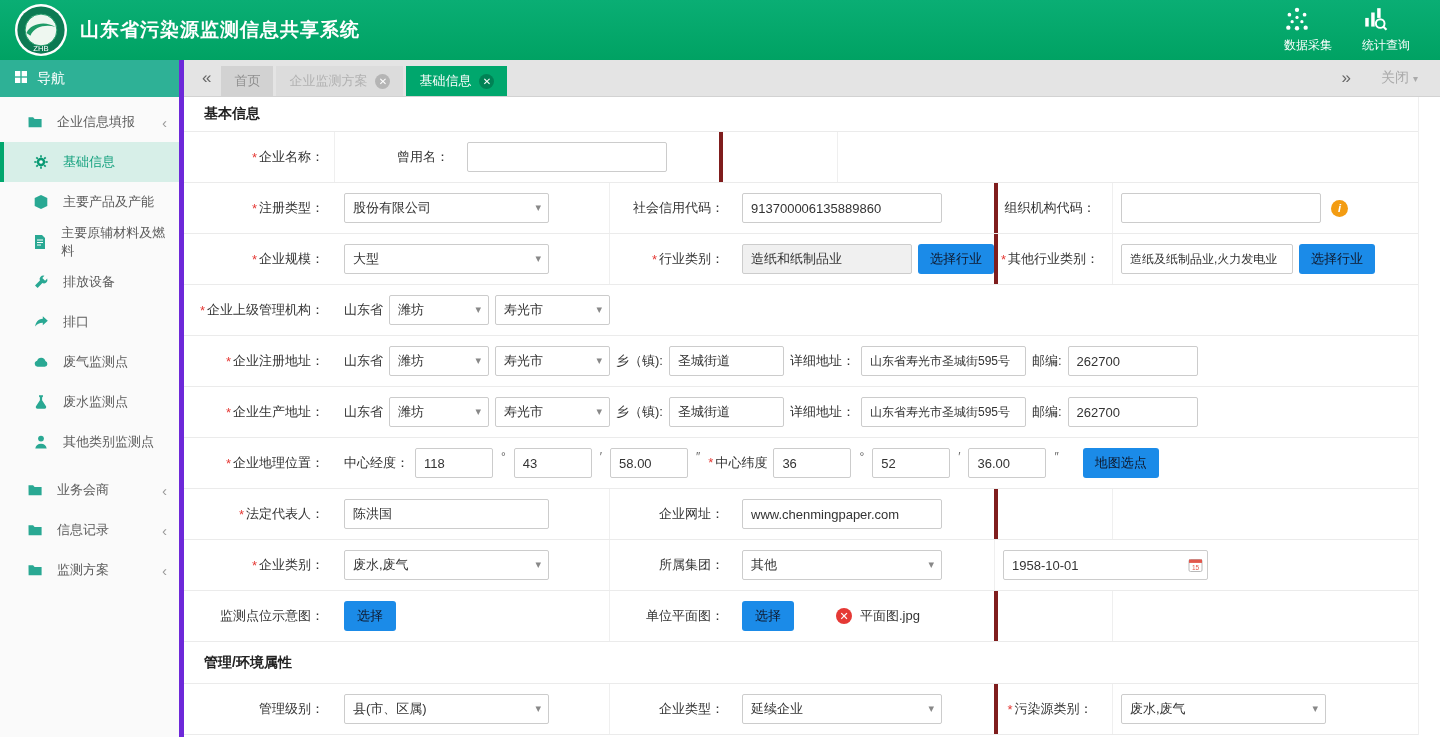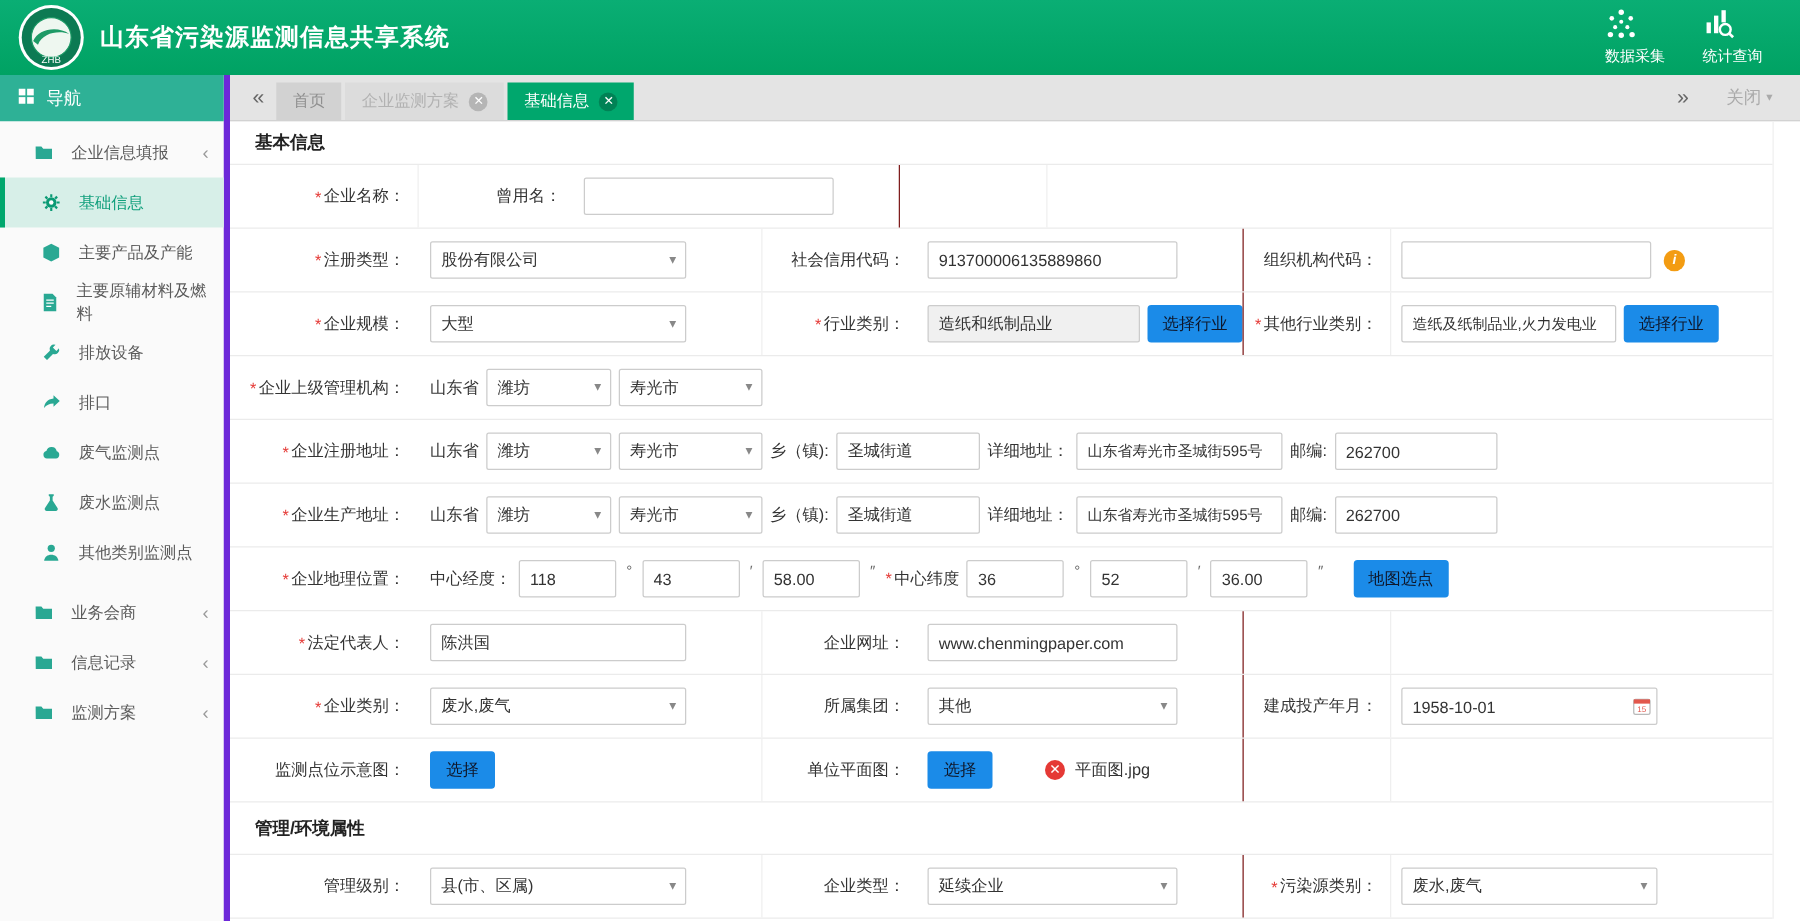--- a/index.html
+++ b/index.html
@@ -47,21 +47,21 @@
   .form-area{flex:1;overflow:hidden}
   .form-table{margin-right:21px;border-right:1px solid #efefef}
   .sec-hd{height:35px;display:flex;align-items:center;padding-left:20px;font-weight:bold;font-size:14px;color:#222;border-bottom:1px solid #ebebeb}
   .sec-hd.mgmt{height:42px}
   .frow{display:flex;min-height:51px;border-bottom:1px solid #ebebeb}
   .cell{display:flex;align-items:center}
   .c1l{width:150px;justify-content:flex-end;padding-right:10px;text-align:right}
   .c1f{width:275px;padding-left:10px}
   .c2l{width:125px;justify-content:flex-end;padding-right:10px;border-left:1px solid #efefef;text-align:right}
   .c2f{width:260px;padding-left:8px}
-  .c3l{width:118px;justify-content:flex-end;padding-right:10px;border-left:1px solid #7f1d1d;text-align:right}
+  .c3l{width:118px;justify-content:center;padding-right:10px;border-left:4px solid #7f1d1d;text-align:right}
   .c3f{flex:1;padding-left:8px;border-left:1px solid #efefef}
   .cfull{flex:1;padding-left:10px;display:flex;align-items:center;column-gap:6px}
   .req{color:#e53935;margin-right:2px}
   .plain{white-space:nowrap}
 
   .inp{height:30px;border:1px solid #ccc;border-radius:2px;padding:0 8px;font-size:13px;color:#333;
     font-family:"Liberation Sans","DejaVu Sans",sans-serif;background:#fff}
   .inp.ro{background:#f0f0f0}
   .inp.sm-text{font-size:12px}
   .w78{width:78px}.w100{width:100px}.w115{width:115px}.w130{width:130px}
@@ -477,23 +477,20 @@
               </div>
             </div>
           <div class="cell c2l">
               <span>所属集团：</span>
             </div>
           <div class="cell c2f">
               <div class="select w200">
                 <span>其他</span>
               </div>
             </div>
-          <div class="cell c3l">
-              <span>建成投产年月：</span>
-            </div>
           <div class="cell c3f">
             <span class="inp-ico w205">
               <input class="inp" value="1958-10-01" style="">
               <span class="cal">
                 <svg width="15" height="15" viewBox="0 0 15 15">
                     <rect x="1" y="2" width="13" height="12" rx="1.5" fill="#fff" stroke="#b9b9b9"></rect>
                     <rect x="1" y="2" width="13" height="3.4" fill="#e2574c"></rect>
                     <text x="7.5" y="12" font-size="6.5" text-anchor="middle" fill="#e2574c">15</text>
                   </svg>
               </span>

